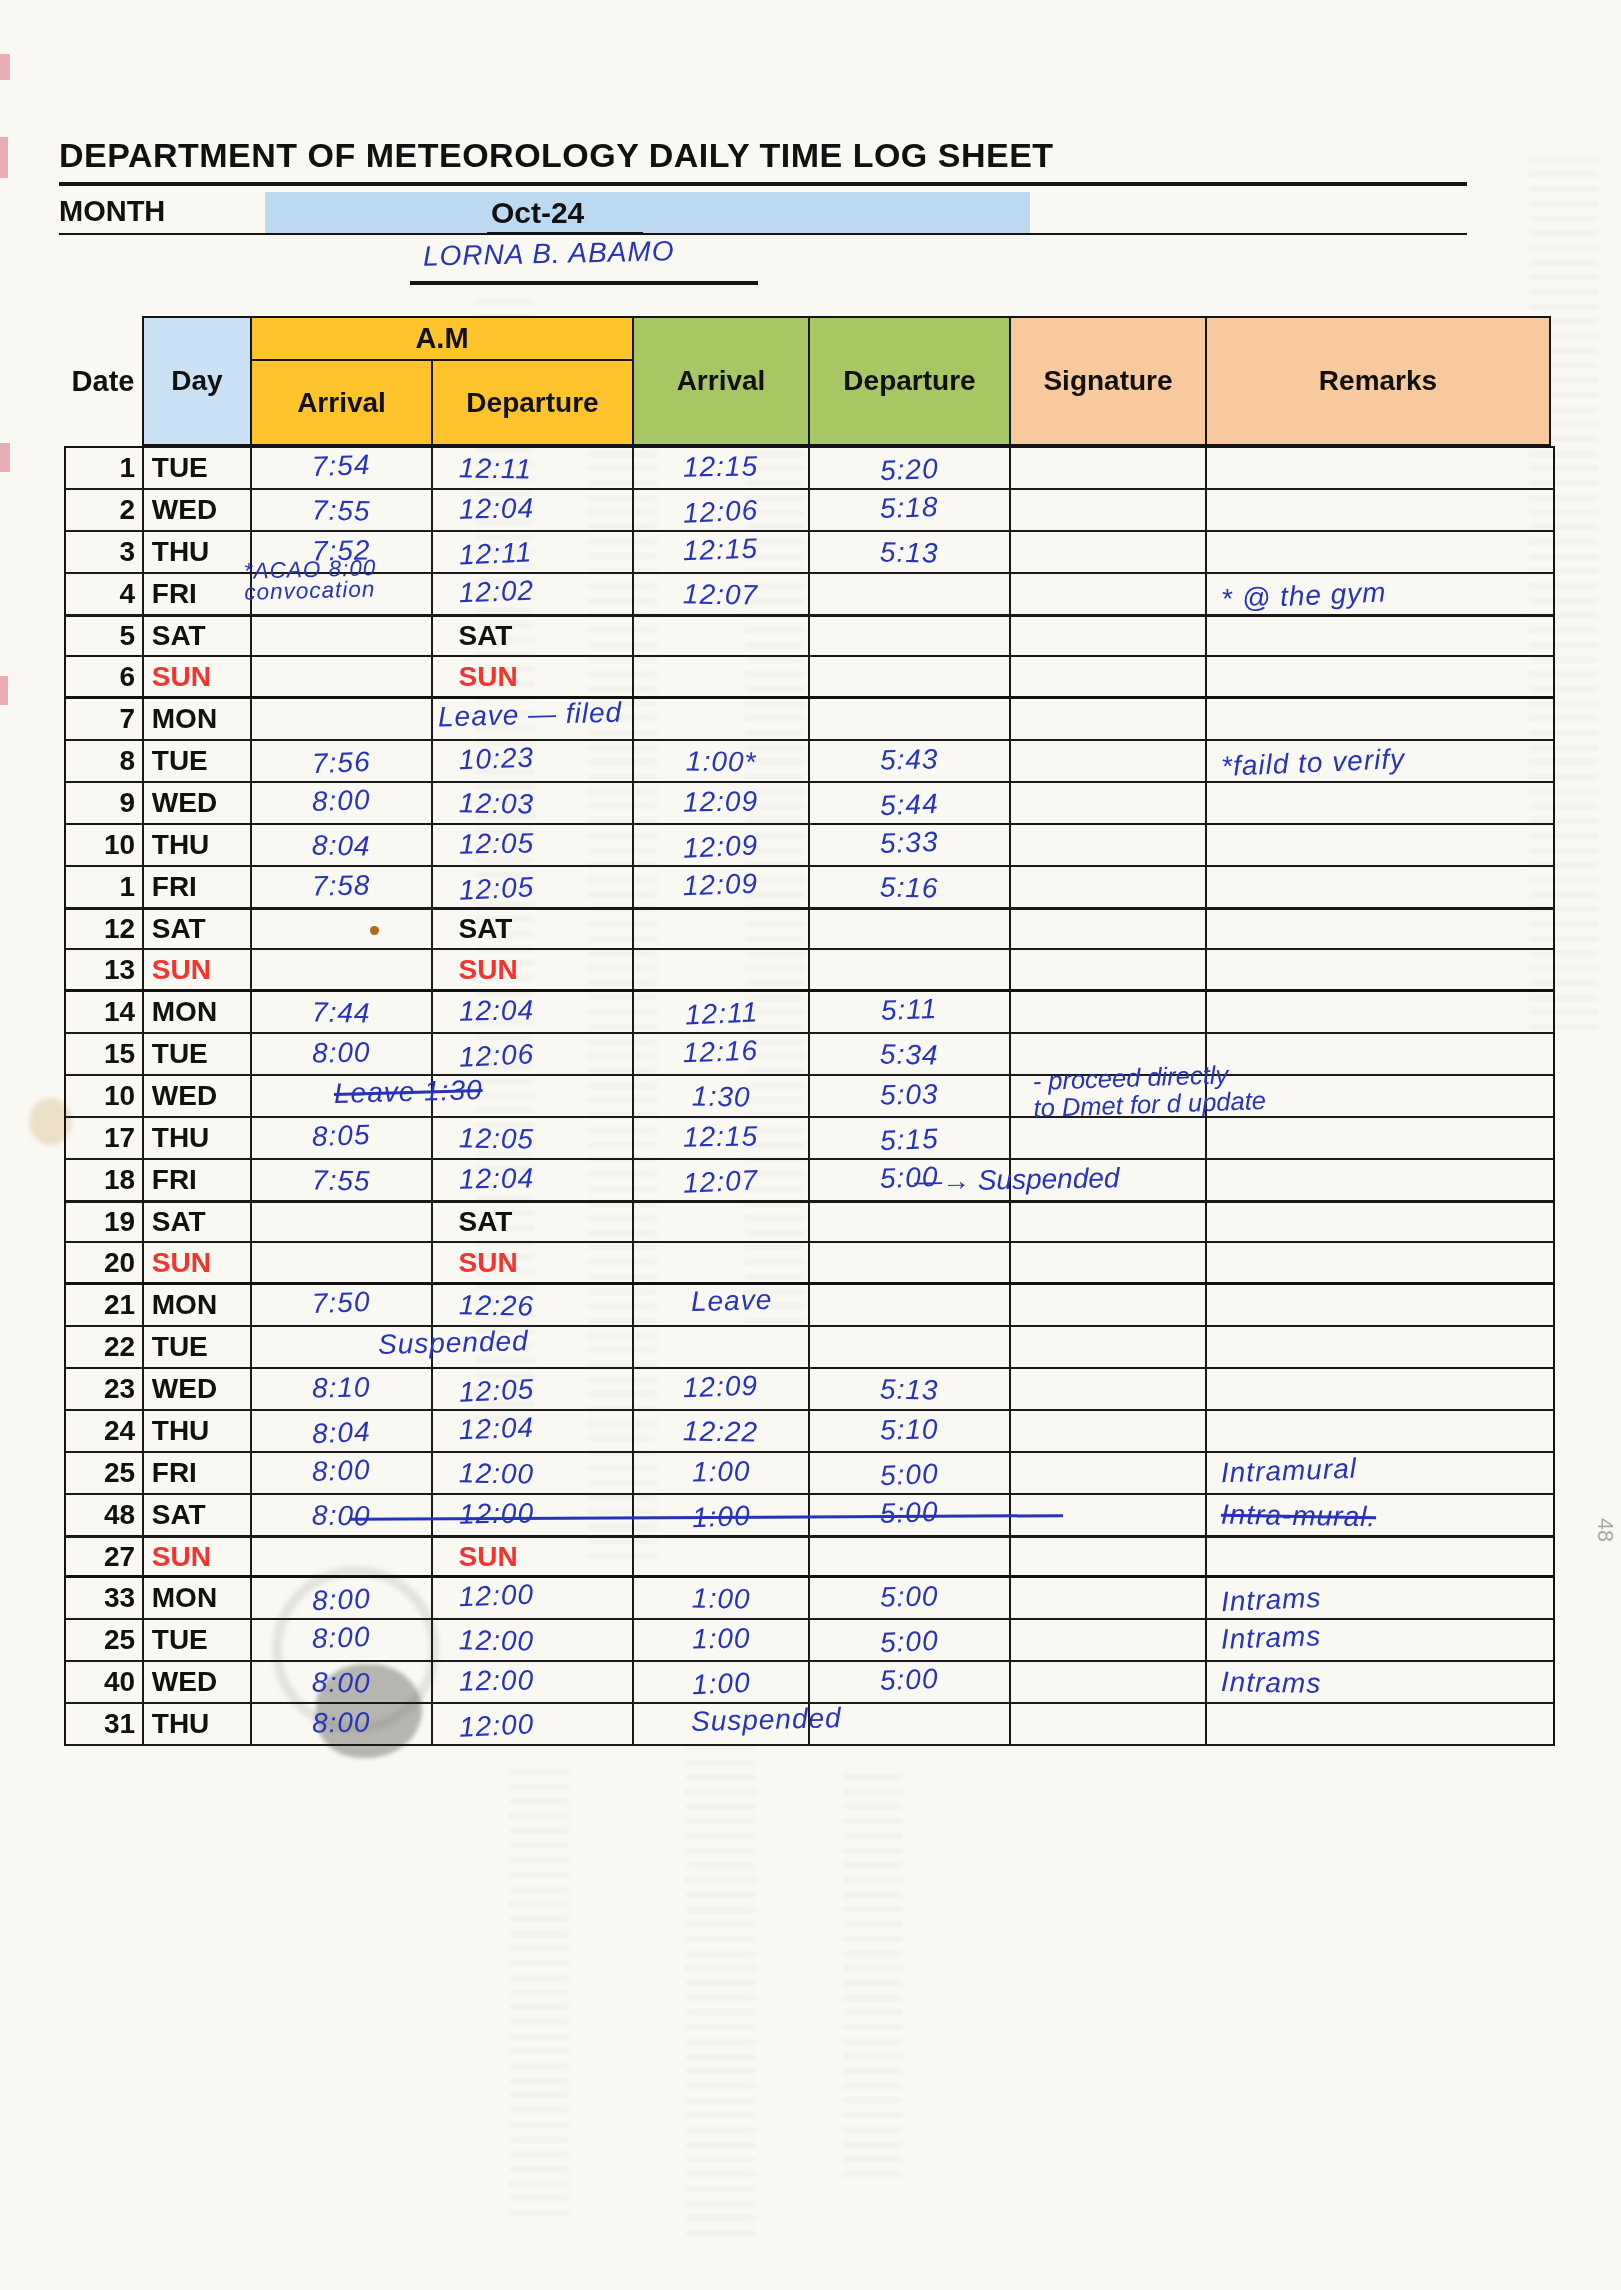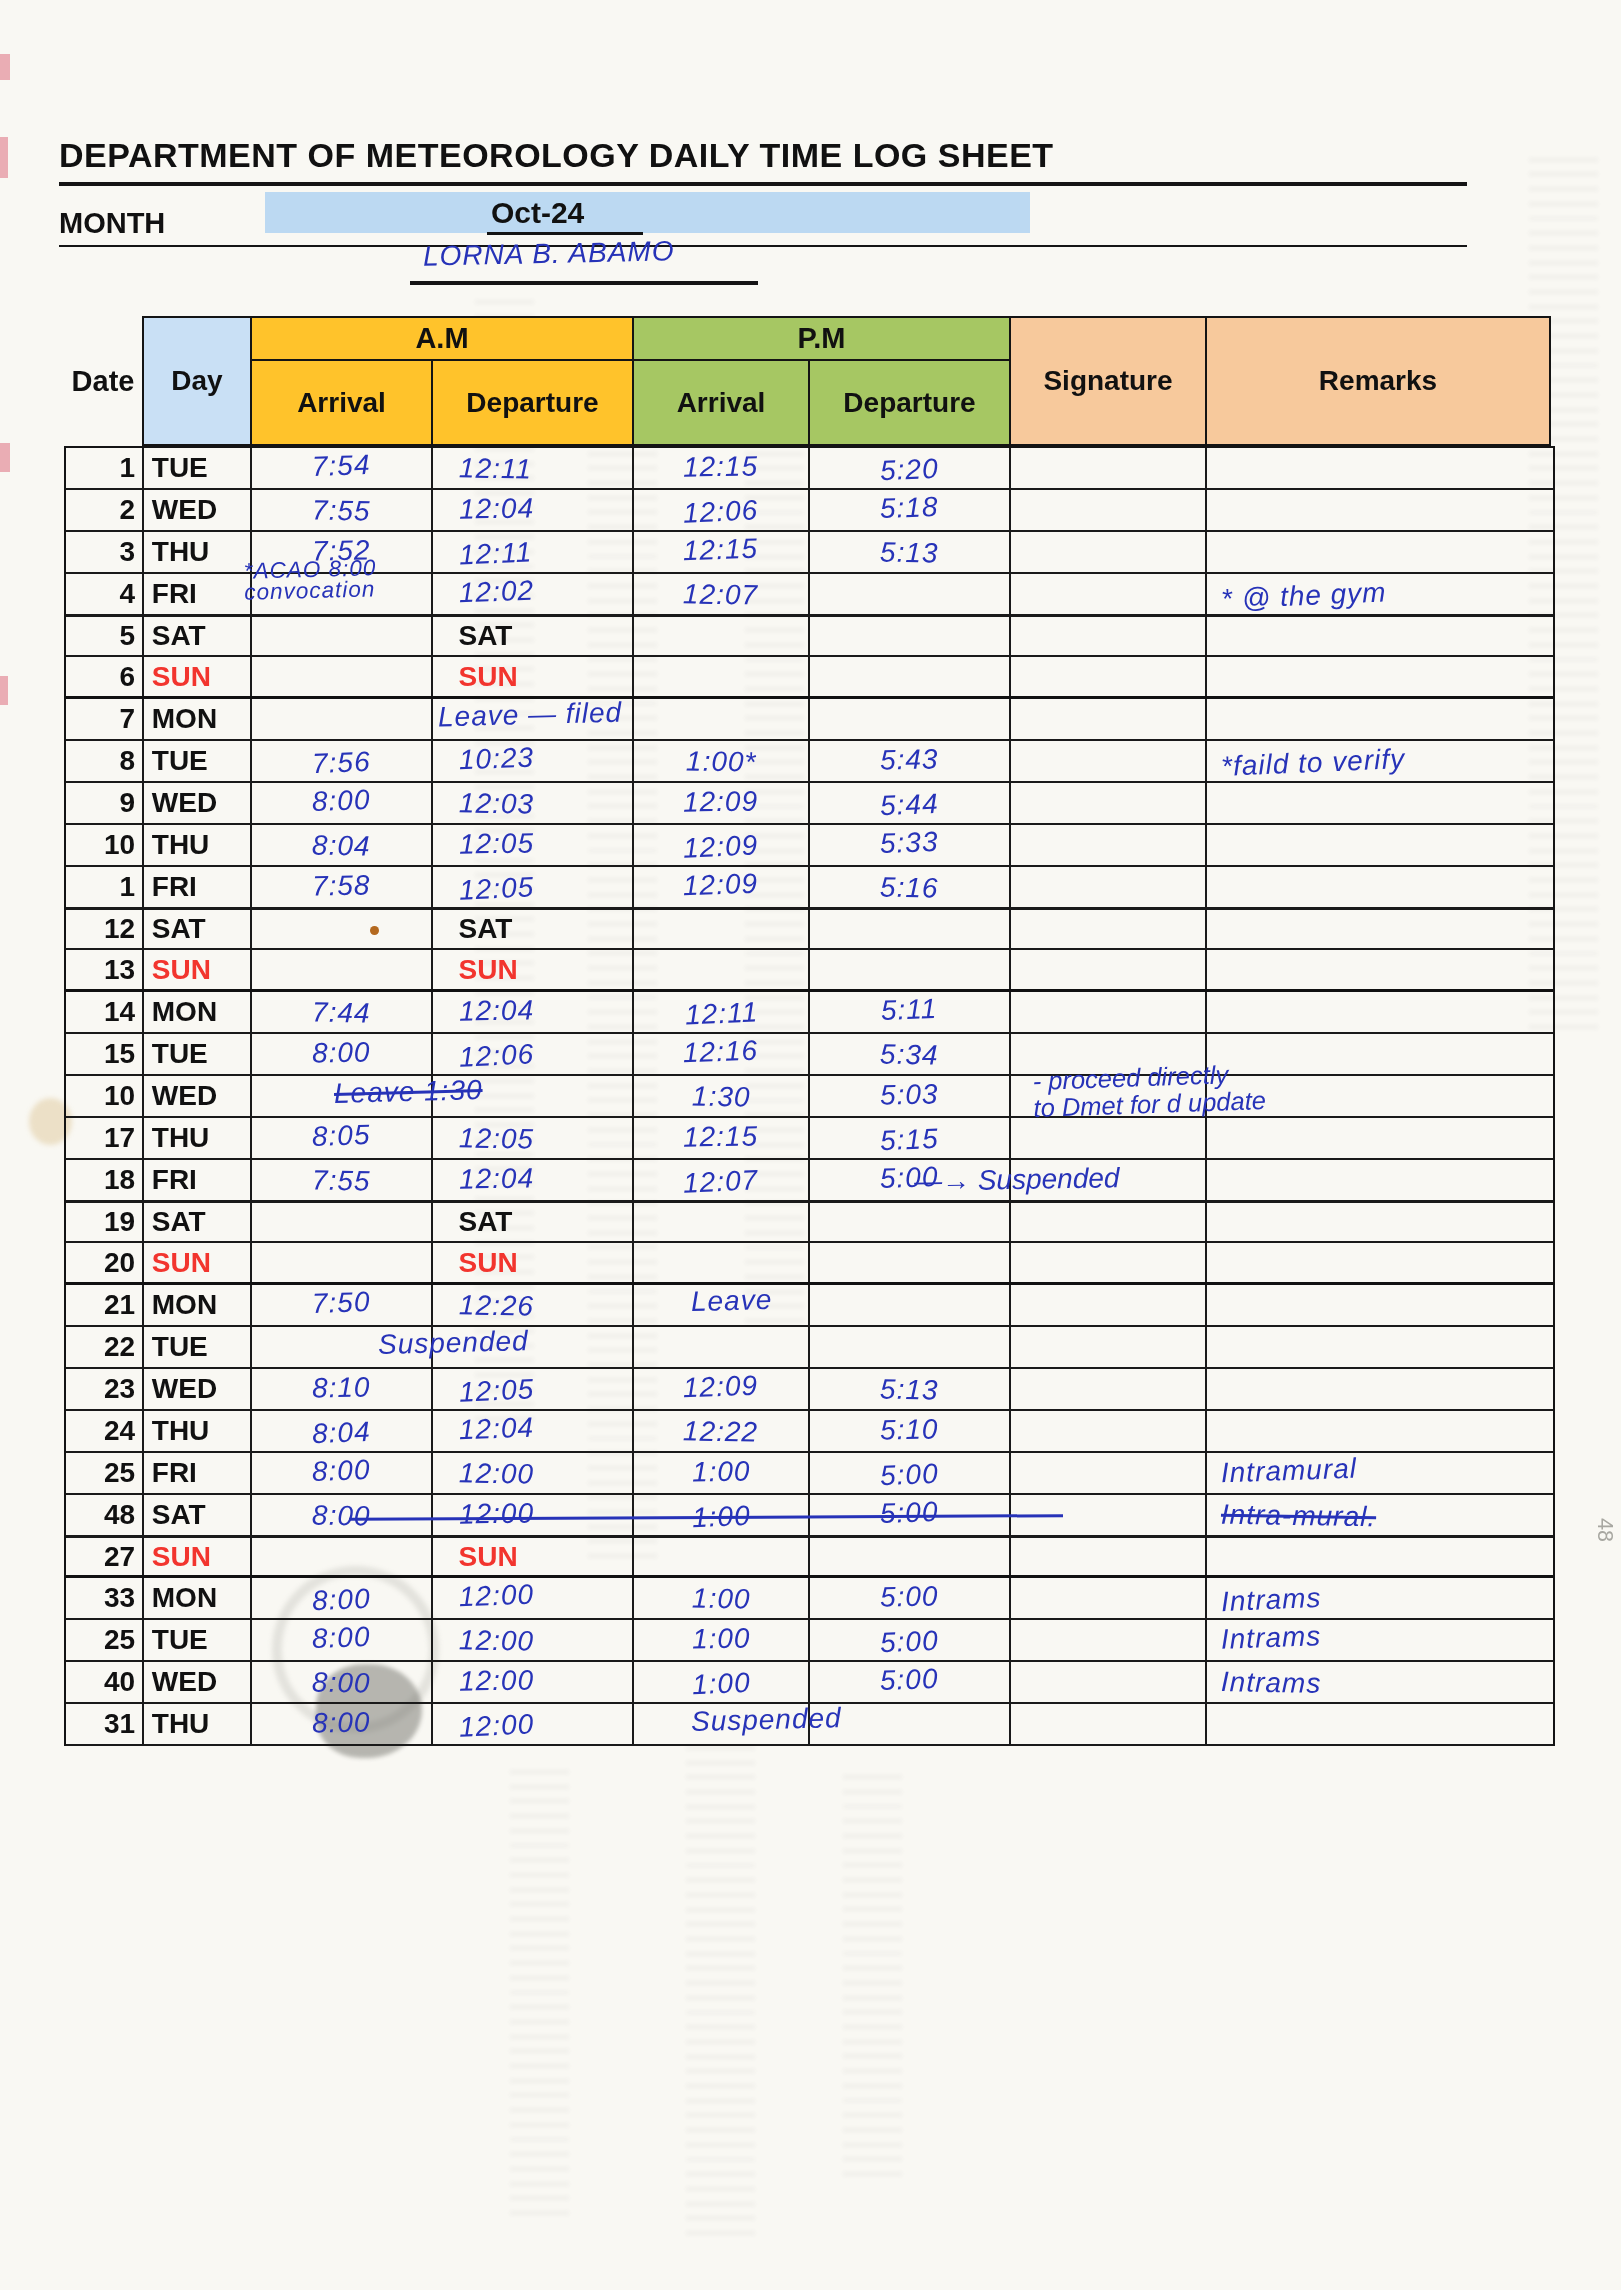--- a/index.html
+++ b/index.html
@@ -3,21 +3,21 @@
 <meta charset="utf-8">
 <style>
   html,body{margin:0;padding:0;background:#e8e6e0;}
   .page{position:relative;width:1621px;height:2291px;background:#f9f8f3;overflow:hidden;
         font-family:"Liberation Sans",sans-serif;color:#111;}
   
   .title{position:absolute;left:59px;top:136px;width:1408px;height:46px;
          border-bottom:4.9px solid #151515;font-size:34px;font-weight:bold;letter-spacing:0.5px;}
   .line-row{position:absolute;left:59px;width:1408px;height:43px;border-bottom:2.9px solid #151515;
             font-size:29px;font-weight:bold;display:flex;align-items:center;}
-  .month-row{top:202px;}
+  .month-row{top:190px;}
   .name-row{top:238px;}
   .month-hl{position:absolute;left:265px;top:192px;width:765px;height:41px;background:#bcd9f2;}
   .month-val{position:absolute;left:487px;top:196px;font-size:30px;font-weight:bold;
              border-bottom:3.9px solid #141414;padding:0 59px 2px 3.9px;}
   .name-val{position:absolute;left:423px;top:238px;font-size:30px;}
   .name-line{position:absolute;left:410px;top:281px;width:348px;height:3.9px;background:#151515;}
   
   .hw{font-style:italic;color:#2733b8;font-size:28px;letter-spacing:1px;white-space:nowrap;
       transform:rotate(-1.2deg);}
   .j0{transform:rotate(-2deg) translateY(-2px);}
@@ -117,21 +117,20 @@
     <div class="thead-box">
       <div class="hcell" id="h-day" style="width: 108px; background: rgb(201, 224, 245);">Day</div>
       <div class="grp" id="g-am" style="width: 382px; background: rgb(255, 195, 43);">
         <div class="grp-top">A.M</div>
         <div class="grp-bot">
           <div class="hcell" style="width:181px;">Arrival</div>
           <div class="hcell" style="flex:1;border-right:none;">Departure</div>
         </div>
       </div>
       <div class="grp" id="g-pm" style="width: 377px; background: rgb(166, 199, 99);">
-        <div class="grp-top">P.M</div>
         <div class="grp-bot">
           <div class="hcell" style="width:176px;">Arrival</div>
           <div class="hcell" style="flex:1;border-right:none;">Departure</div>
         </div>
       </div>
       <div class="hcell" id="h-sig" style="width: 196px; background: rgb(247, 201, 156);">Signature</div>
       <div class="hcell" id="h-rem" style="flex: 1 1 0%; background: rgb(247, 201, 156);">Remarks</div>
     </div>
   </div>
 

